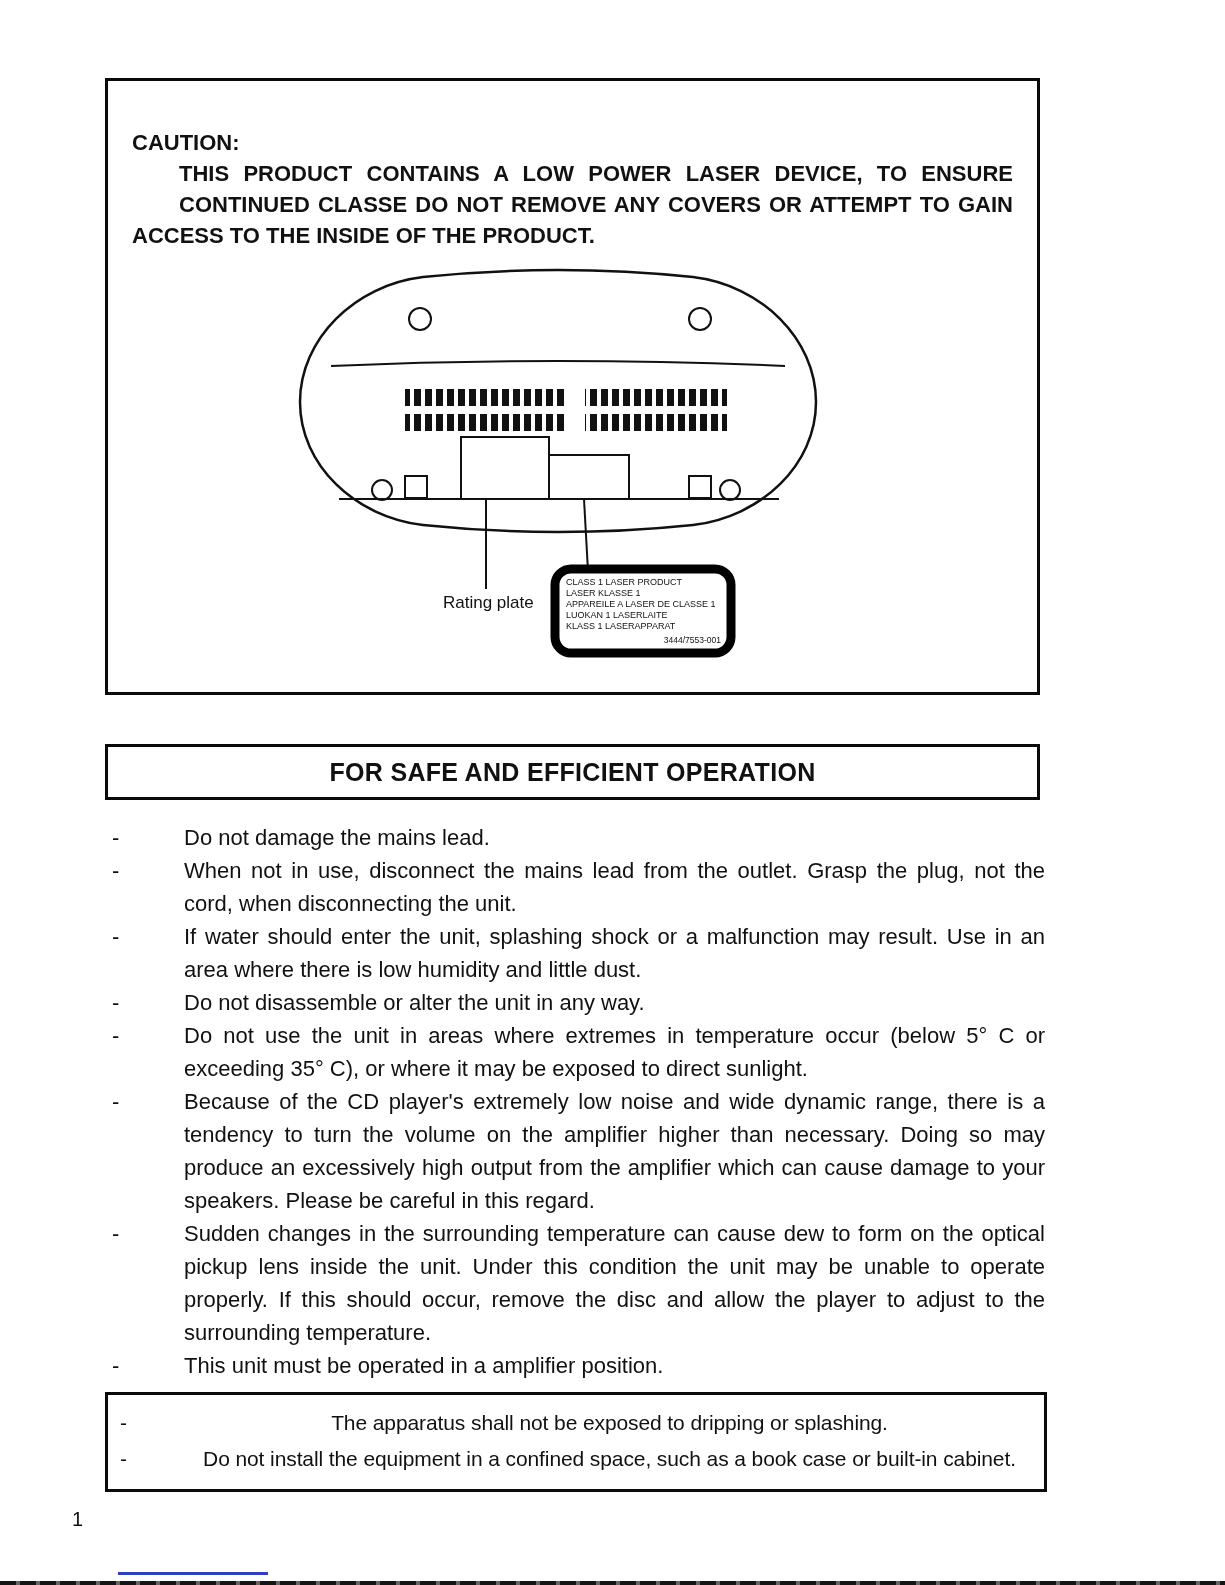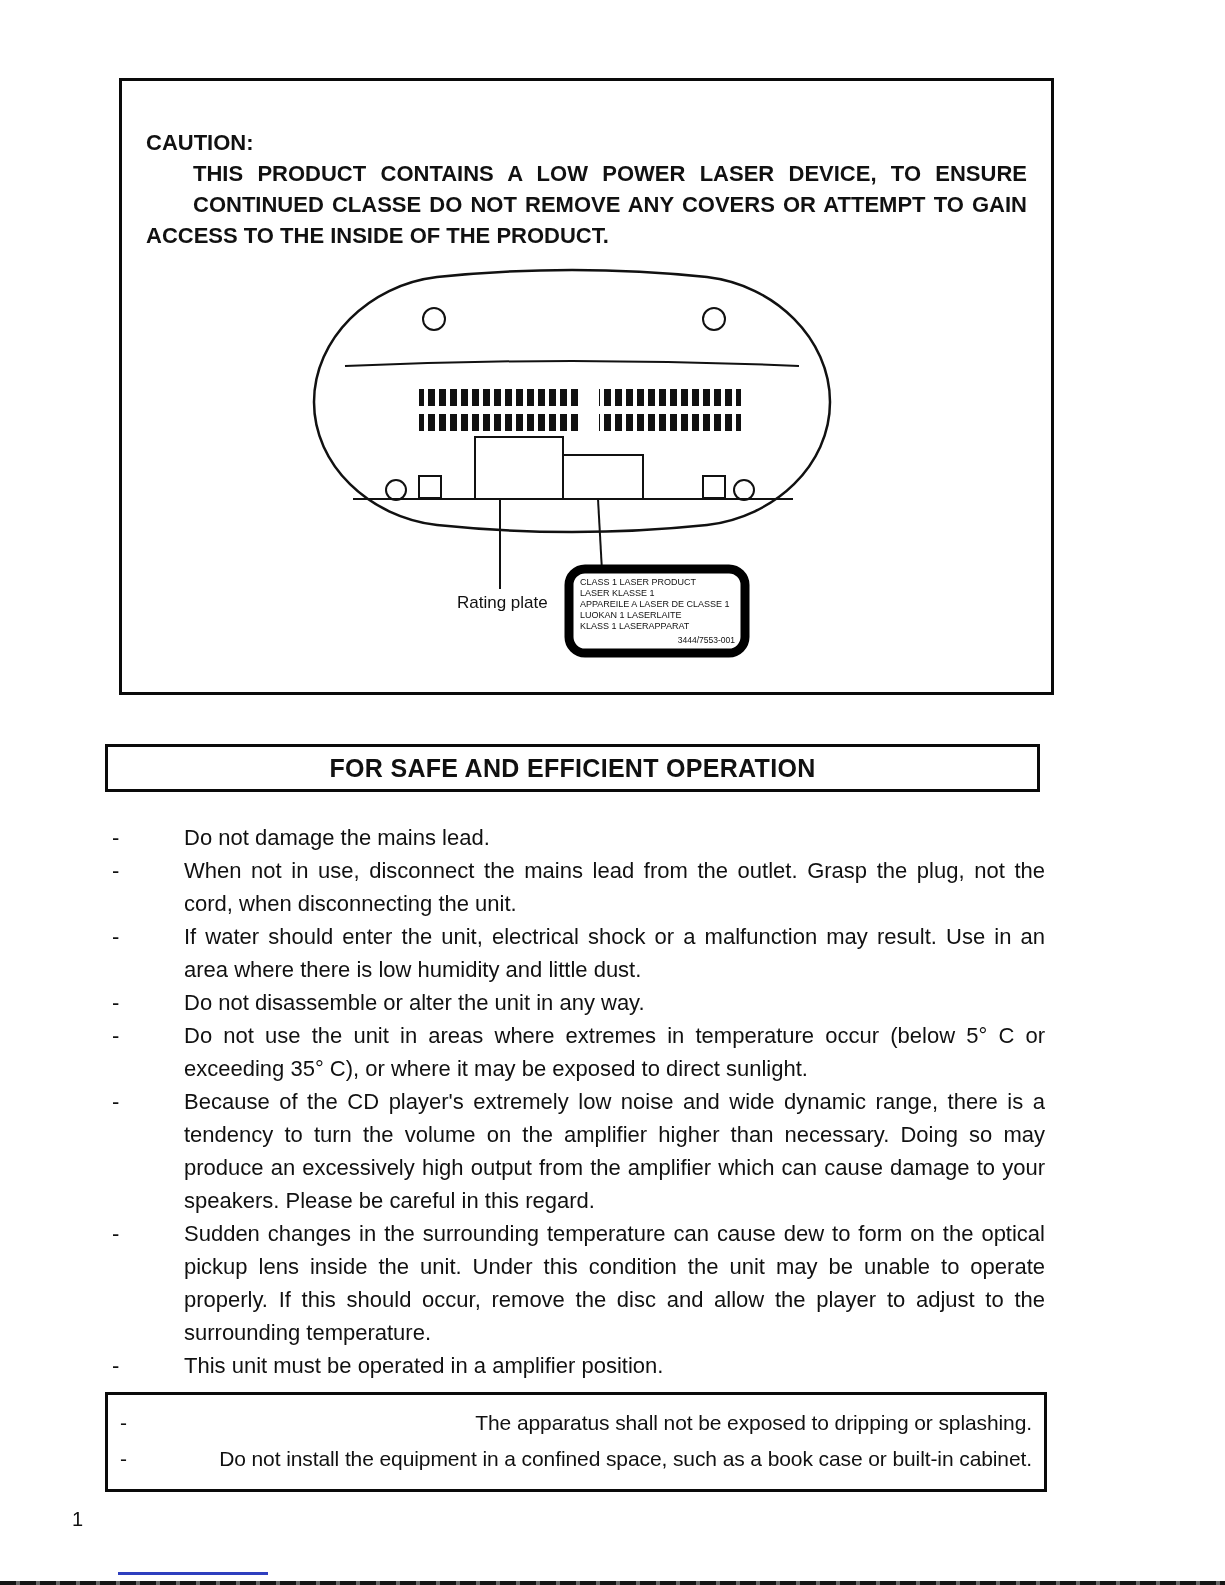--- a/index.html
+++ b/index.html
@@ -2,47 +2,47 @@
 <html><head>
 <meta charset="utf-8">
 <style>
   html,body{margin:0;padding:0;background:#ffffff;}
   .page{
     position:relative;width:1225px;height:1585px;background:#ffffff;
     font-family:"Liberation Sans","DejaVu Sans",sans-serif;color:#111;overflow:hidden;
   }
   
   .caution-box{
-    position:absolute;left:119px;top:78px;width:935px;height:617px;
+    position:absolute;left:105px;top:78px;width:935px;height:617px;
     border:3px solid #0a0a0a;box-sizing:border-box;padding:46px 24px 0 24px;
   }
   .caution-title,.caution-line{font-size:22px;font-weight:bold;line-height:31px;}
   .caution-line.jl{text-align:justify;text-align-last:justify;margin-left:47px;}
   
   .diagram{display:block;margin:16px auto 0 auto;}
   .diagram text{font-family:"Liberation Sans","DejaVu Sans",sans-serif;fill:#111;}
   
   .safety-box{
-    position:absolute;left:105px;top:744px;width:935px;height:48px;
+    position:absolute;left:105px;top:744px;width:935px;height:56px;
     border:3px solid #0a0a0a;box-sizing:border-box;
     display:flex;align-items:center;justify-content:center;
   }
   .safety-title{font-size:25px;font-weight:bold;letter-spacing:0.3px;}
   
   .safety-list{position:absolute;left:105px;top:821px;width:940px;}
   .li{display:flex;}
   .li .dash{flex:0 0 35px;width:35px;box-sizing:border-box;padding-left:7px;font-size:22px;line-height:33px;}
   .li .txt{flex:1;font-size:22px;line-height:33px;text-align:justify;margin-left:44px;}
   
   .footer-box{
     position:absolute;left:105px;top:1392px;width:942px;
     border:3px solid #0a0a0a;box-sizing:border-box;padding:10px 12px 12px 2px;
   }
   .footer-box .li .dash{flex:0 0 33px;width:33px;padding-left:10px;font-size:21px;line-height:36px;}
-  .footer-box .li .txt{font-size:21px;line-height:36px;text-align:right;letter-spacing:-0.1px;}
+  .footer-box .li .txt{font-size:21px;line-height:36px;text-align:center;letter-spacing:-0.1px;}
   
   .page-number{position:absolute;left:72px;top:1508px;font-size:20px;}
   .blue-mark{position:absolute;left:118px;top:1572px;width:150px;height:3px;background:#2f3fbf;}
   .scan-edge{position:absolute;left:0;bottom:0;width:100%;height:4px;
     background:repeating-linear-gradient(90deg,#151515 0 16px,#666 16px 20px);}
 </style>
 </head>
 <body>
 
 <div class="page">
@@ -104,21 +104,21 @@
     <div class="li">
       <span class="dash">-</span>
       <div class="txt">Do not damage the mains lead.</div>
     </div>
     <div class="li">
       <span class="dash">-</span>
       <div class="txt">When not in use, disconnect the mains lead from the outlet. Grasp the plug, not the cord, when disconnecting the unit.</div>
     </div>
     <div class="li">
       <span class="dash">-</span>
-      <div class="txt">If water should enter the unit, electrical shock or a malfunction may result. Use in an area where there is low humidity and little dust.</div>
+      <div class="txt">If water should enter the unit, splashing shock or a malfunction may result. Use in an area where there is low humidity and little dust.</div>
     </div>
     <div class="li">
       <span class="dash">-</span>
       <div class="txt">Do not disassemble or alter the unit in any way.</div>
     </div>
     <div class="li">
       <span class="dash">-</span>
       <div class="txt">Do not use the unit in areas where extremes in temperature occur (below 5° C or exceeding 35° C), or where it may be exposed to direct sunlight.</div>
     </div>
     <div class="li">

